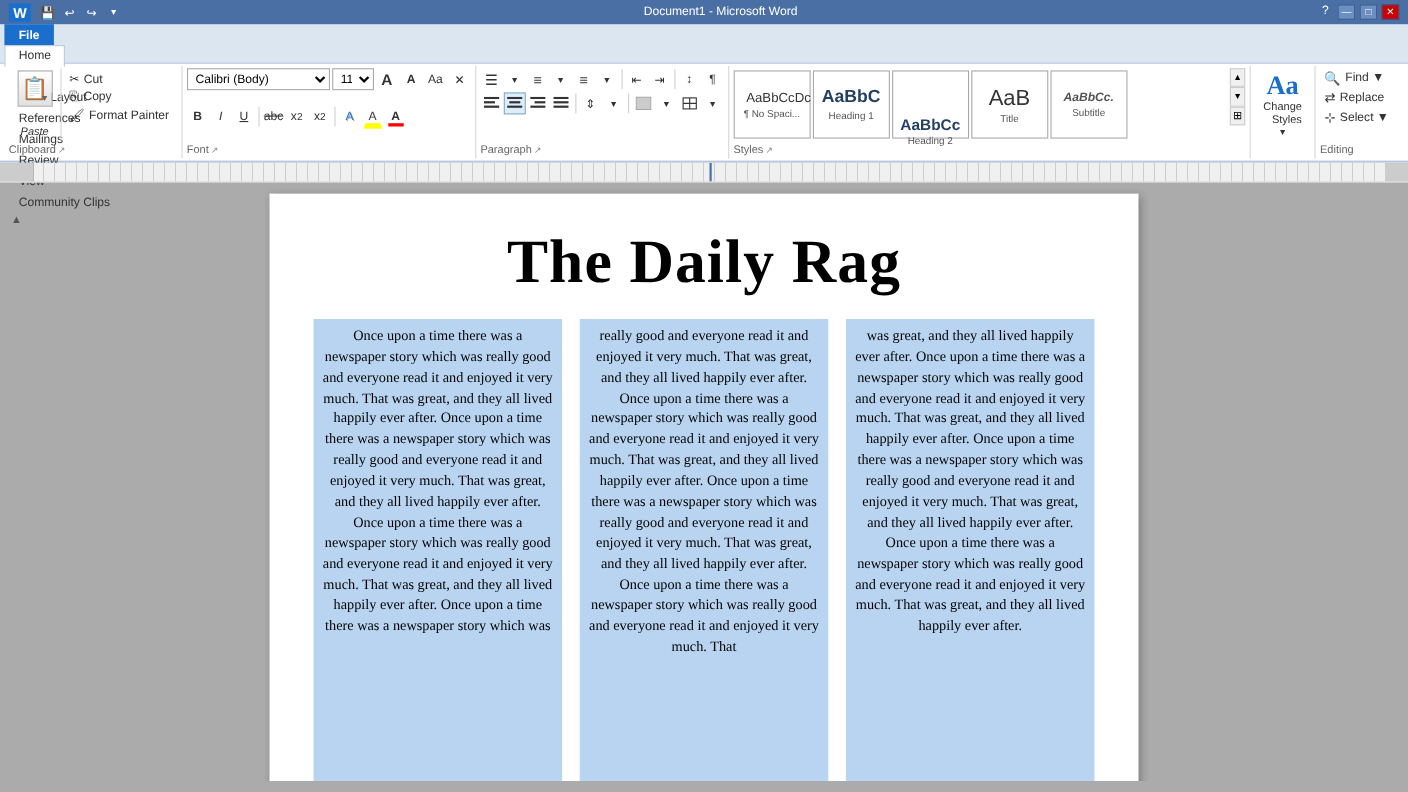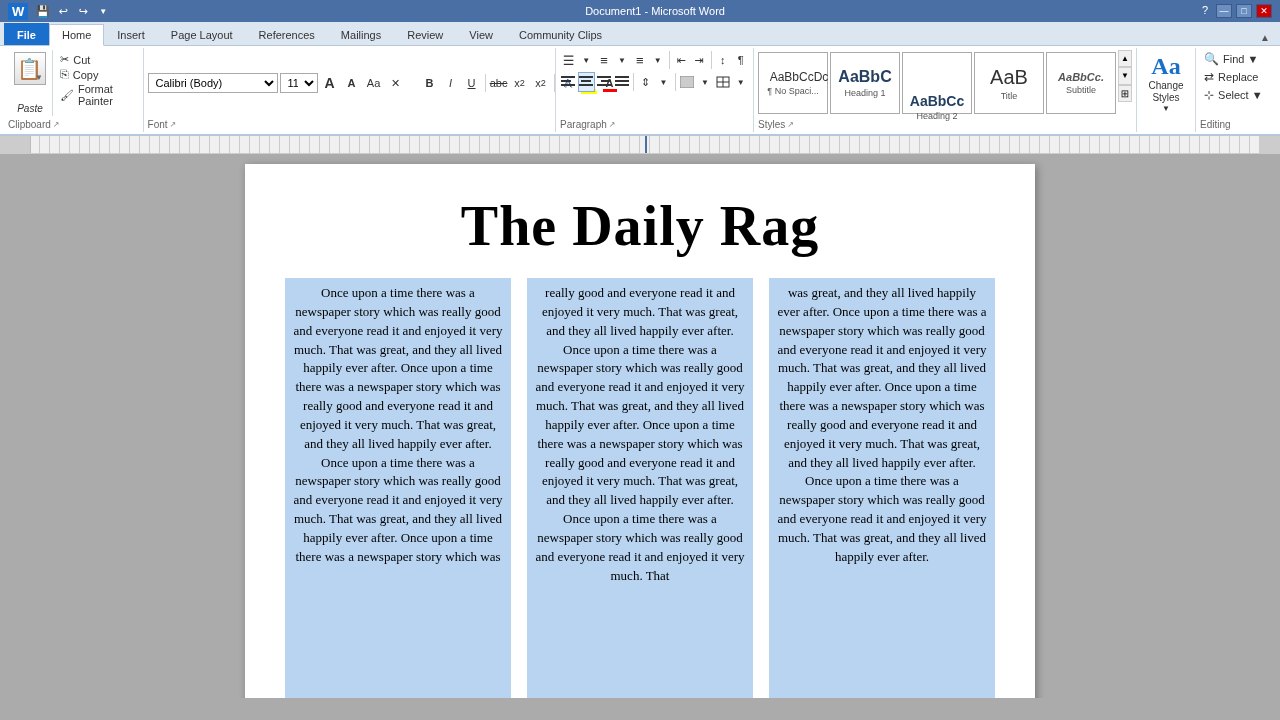--- a/index.html
+++ b/index.html
@@ -17,25 +17,26 @@
       font-size: 11px;
     }
     .title-bar-title { flex: 1; text-align: center; }
     .title-bar-controls { display: flex; gap: 4px; }
     .title-bar-btn { width: 16px; height: 14px; background: #6a8fc0; border: 1px solid #3a5a8a; display: flex; align-items: center; justify-content: center; font-size: 9px; color: white; cursor: pointer; }
     .qa-btn { width: 18px; height: 18px; background: transparent; border: none; display: flex; align-items: center; justify-content: center; color: white; font-size: 11px; cursor: pointer; }
 
     
     .ribbon-tabs {
       background: #dce6f1;
-      height: 24px;
-      display: flex;
-      align-items: flex-end;
+      height: 36px;
+      display: flex;
+      align-items: flex-start;
       padding: 0 4px;
       border-bottom: 1px solid #b8c8dc;
+      flex-direction: column;
     }
     .ribbon-tab {
       padding: 3px 12px;
       font-size: 11px;
       cursor: pointer;
       height: 22px;
       display: flex;
       align-items: center;
       border: 1px solid transparent;
       border-bottom: none;
@@ -115,21 +116,21 @@
       display: flex;
       align-items: center;
       gap: 2px;
     }
 
     
     .font-group {
       padding: 2px 4px;
       border-right: 1px solid #d0d8e0;
       display: flex;
-      flex-direction: row;
+      flex-direction: column;
       gap: 14px;
       min-width: 180px;
     }
     .font-row { display: flex; align-items: center; gap: 2px; }
     .font-select {
       border: 1px solid #aaa;
       background: white;
       font-size: 11px;
       padding: 1px 3px;
       height: 20px;
@@ -534,21 +535,21 @@
     </div>
     <div class="clipboard-bottom-label" style="left:4px;">
       <span>Styles</span>
       <span class="expand-icon">↗</span>
     </div>
   </div>
 
   <div style="display:flex;flex-direction:column;border-right:1px solid #d0d8e0;position:relative;padding-bottom:16px;">
     <div class="change-styles-btn">
       <div style="font-size:24px;color:#1a6fcc;font-weight:bold;font-family:serif;">Aa</div>
-      <div style="font-size:10px;color:#333;text-align:center;line-height:1.2;">Change<br>Styles</div>
+      <div style="font-size:10px;color:#333;text-align:right;line-height:1.2;">Change<br>Styles</div>
       <div style="font-size:8px;">▼</div>
     </div>
     <div class="clipboard-bottom-label" style="left:4px;"></div>
   </div>
 
   <div style="display:flex;flex-direction:column;padding:2px 4px;position:relative;padding-bottom:16px;min-width:80px;">
     <div class="editing-btn">
       <span style="font-size:12px;">🔍</span>
       <span>Find ▼</span>
     </div>

